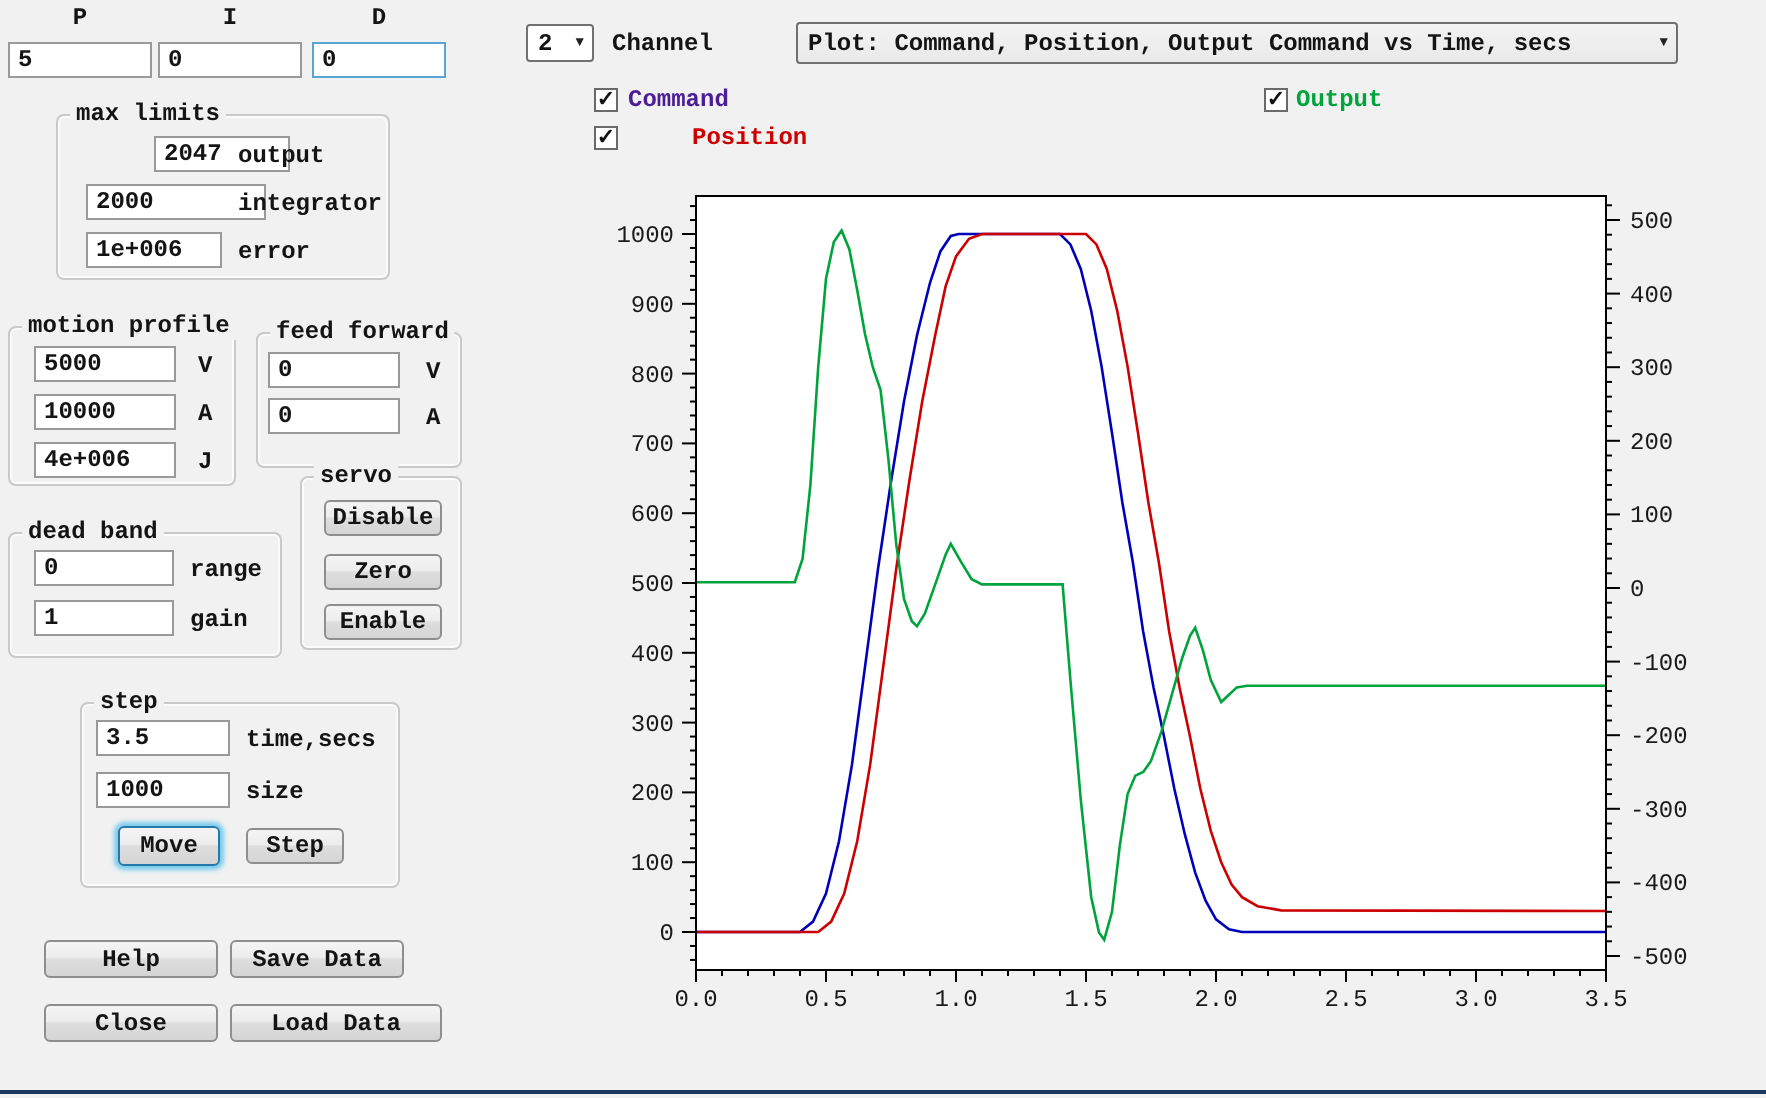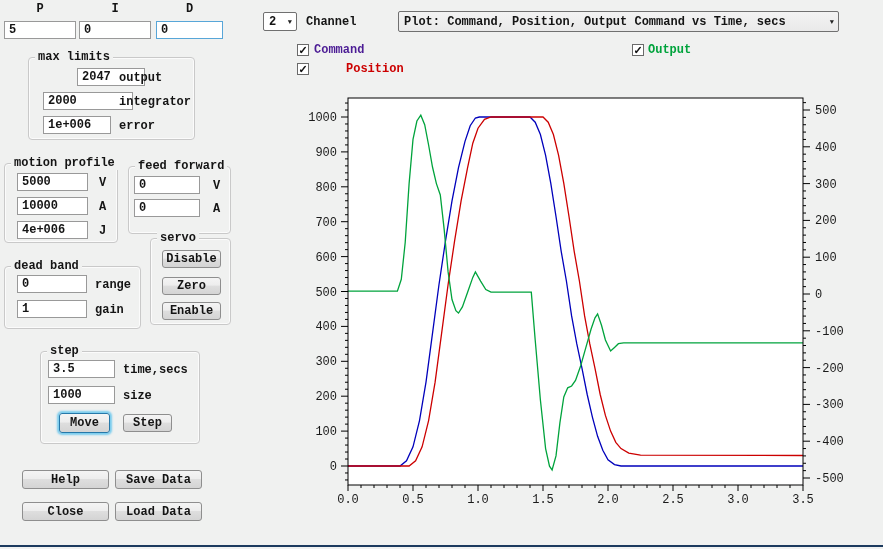--- a/index.html
+++ b/index.html
@@ -101,21 +101,21 @@
     <div class="lbl" style="left:82px; top:11px;">time,secs</div>
     <div class="f" style="left:7px; top:34px; width:67px;">1000</div>
     <div class="lbl" style="left:82px; top:37px;">size</div>
     <div class="btn focus" style="left:18px; top:61px; width:51px; height:20px;">Move</div>
     <div class="btn" style="left:82px; top:62px; width:49px; height:18px;">Step</div>
   </div>
 
   <div class="btn" style="left:22px; top:470px; width:87px; height:19px;">Help</div>
   <div class="btn" style="left:115px; top:470px; width:87px; height:19px;">Save Data</div>
   <div class="btn" style="left:22px; top:502px; width:87px; height:19px;">Close</div>
-  <div class="btn" style="left:115px; top:502px; width:87px; height:19px;">Load Data</div>
+  <div class="btn" style="left:115px; top:502px; width:106px; height:19px;">Load Data</div>
 
   <div class="combo" style="left:263px; top:12px; width:34px; height:19px;">
     <span class="txt">2</span>
     <span class="arr">▼</span>
   </div>
   <div class="lbl" style="left:306px; top:15px;">Channel</div>
 
   <div class="combo wide" style="left:398px; top:11px; width:441px; height:21px;">
     <span class="txt">Plot: Command, Position, Output Command vs Time, secs</span>
     <span class="arr">▼</span>

